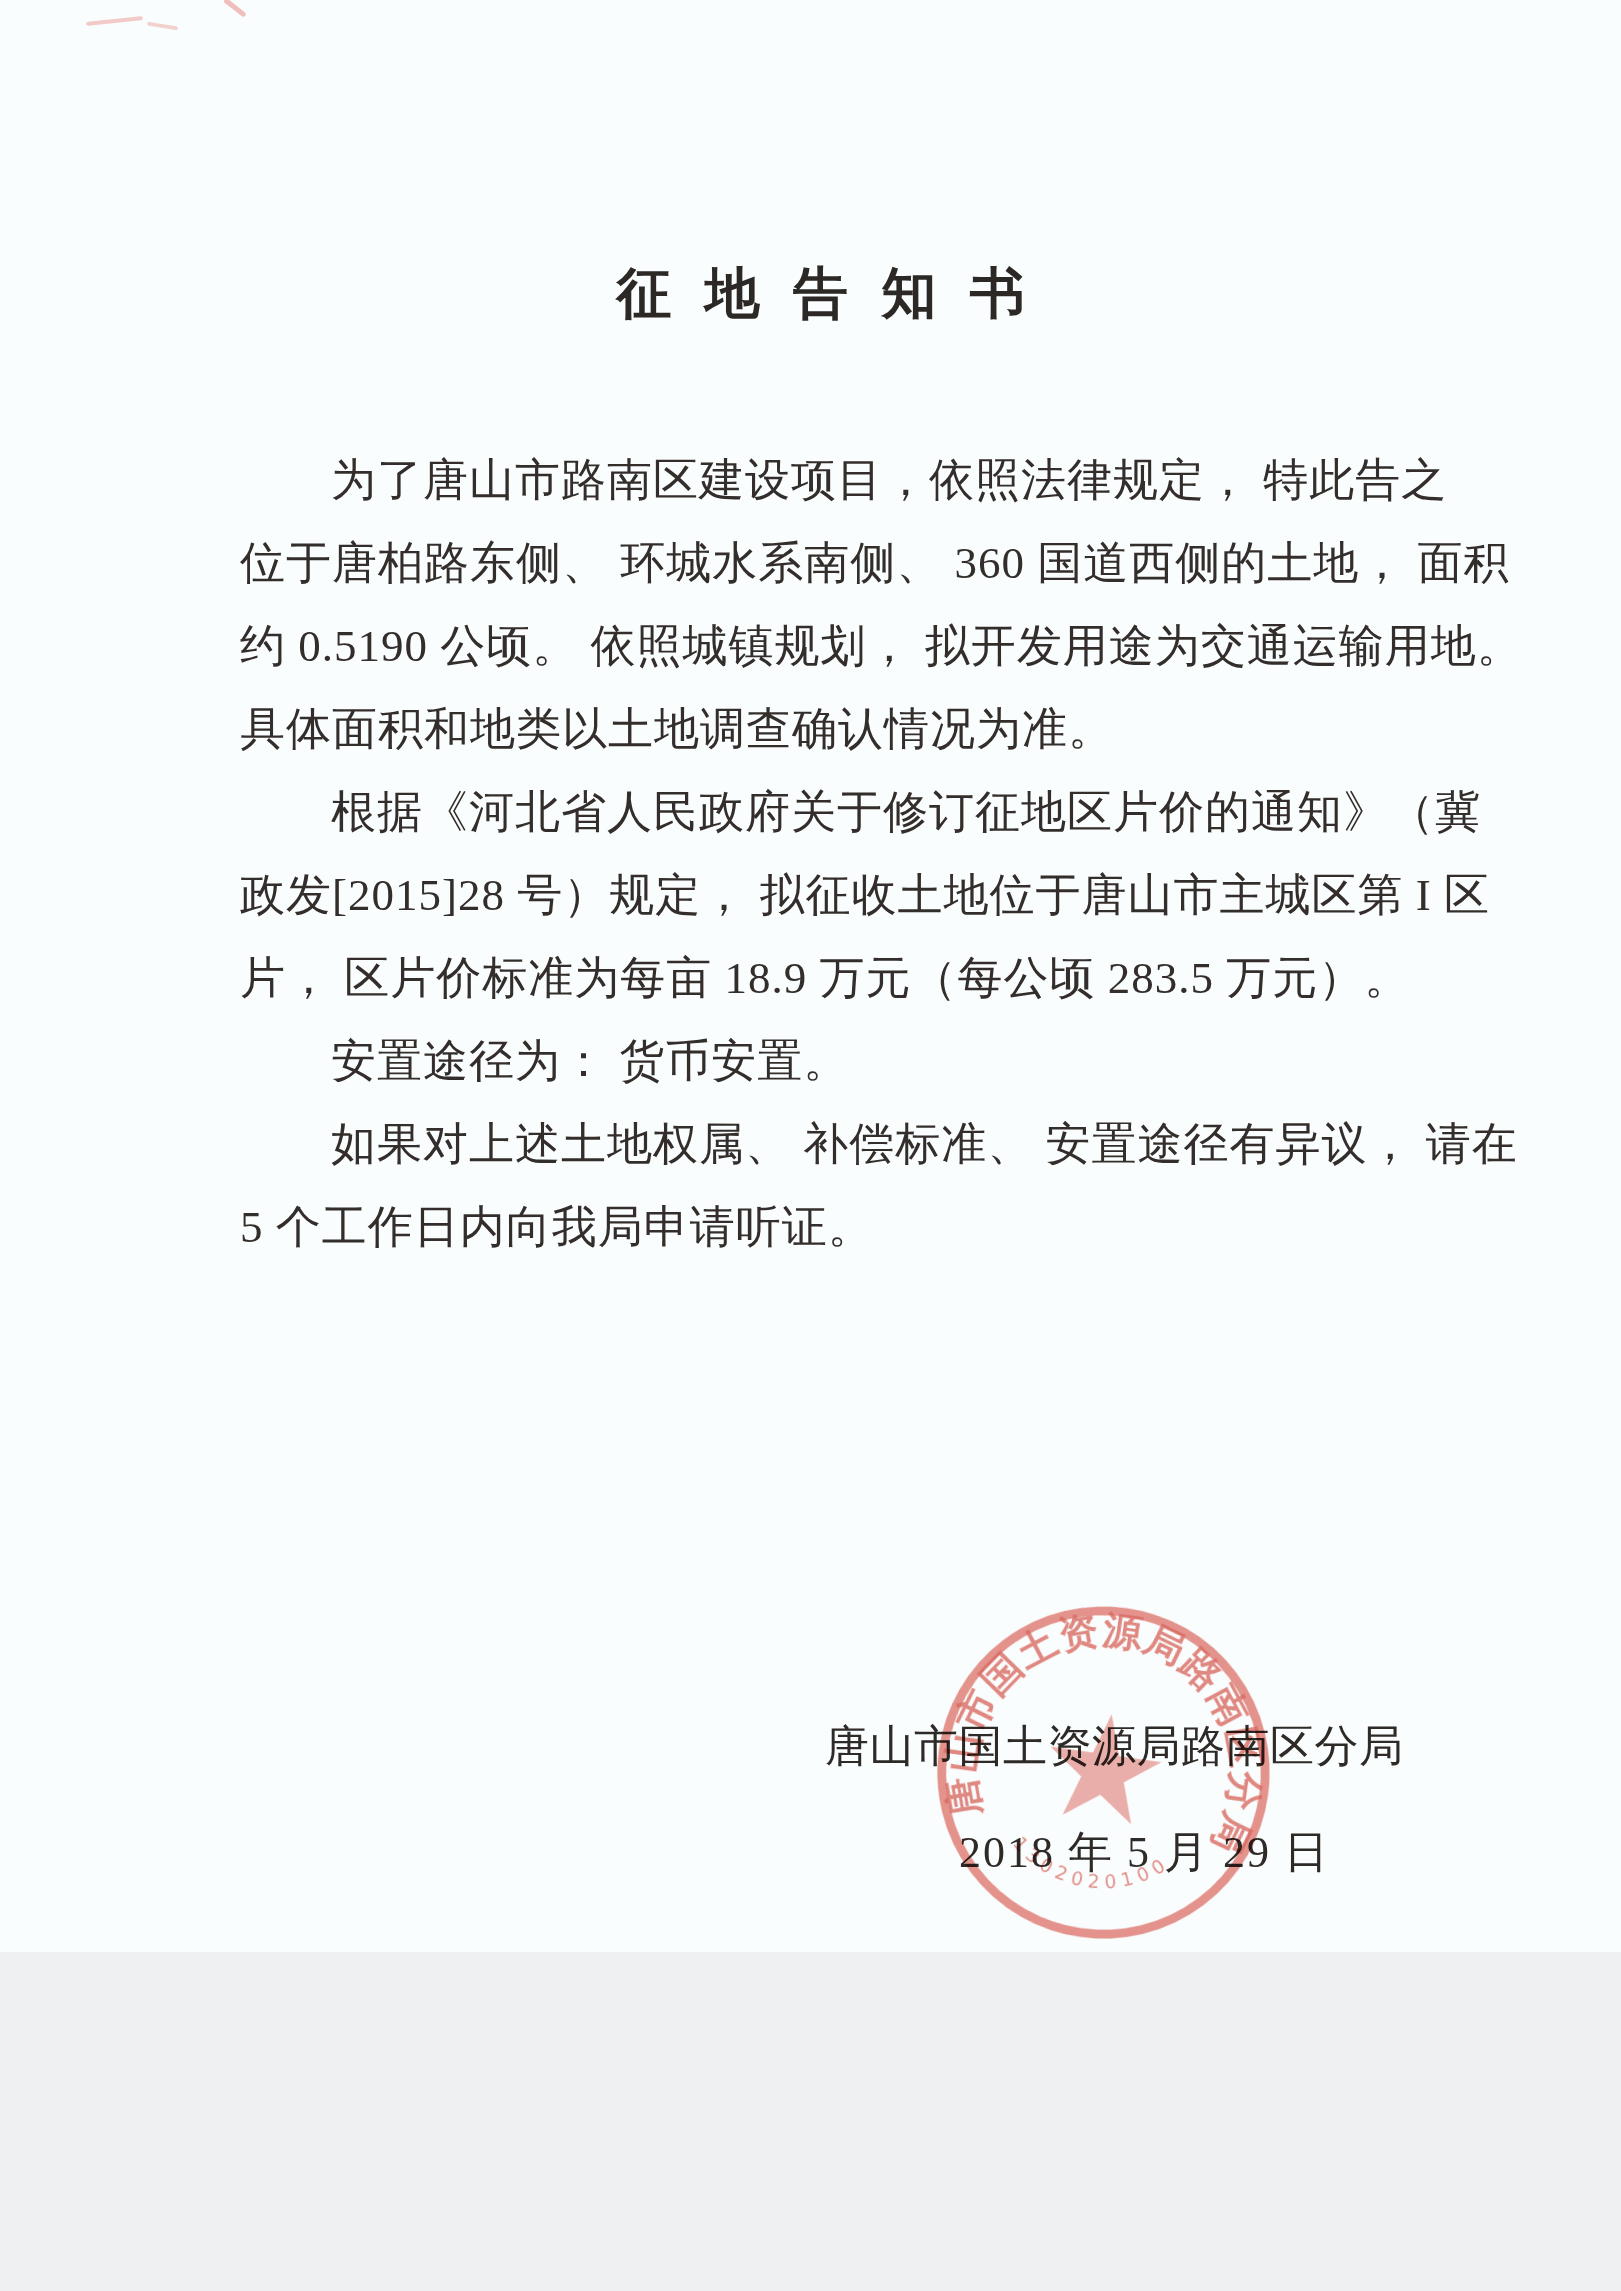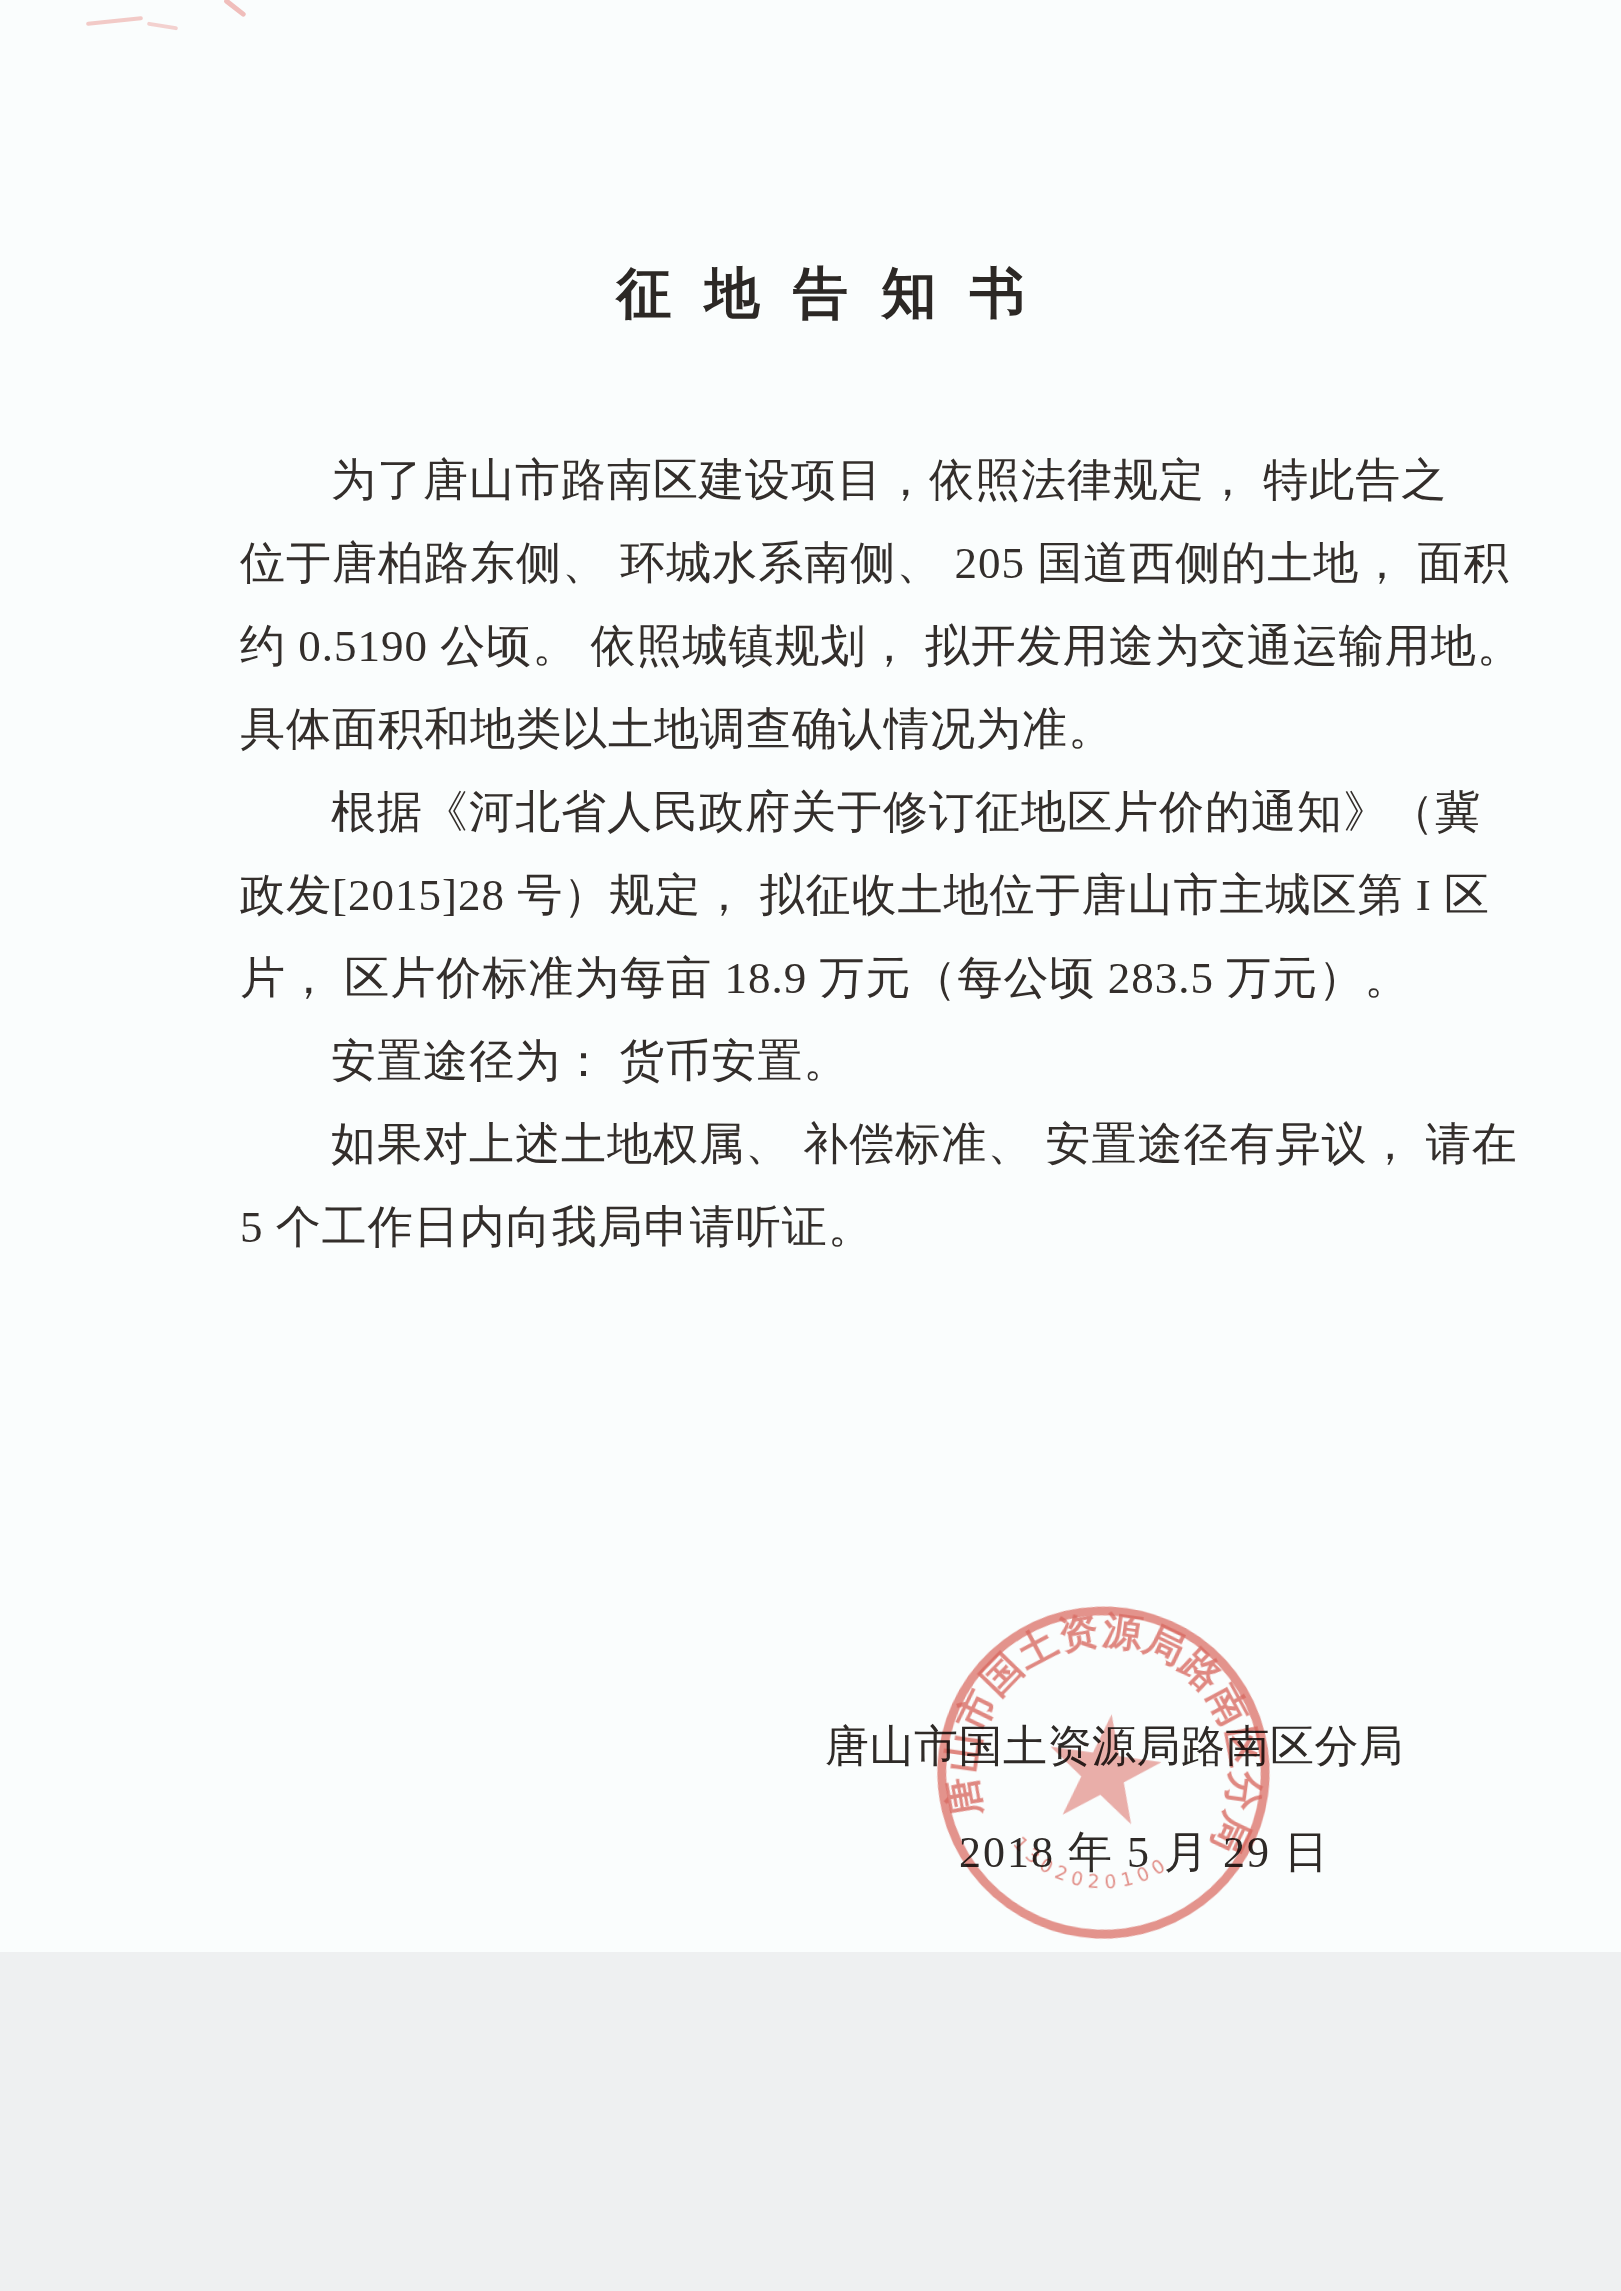--- a/index.html
+++ b/index.html
@@ -63,21 +63,21 @@
 <div class="page">
 
   <div class="ink m1"></div>
   <div class="ink m2"></div>
   <div class="ink m3"></div>
 
   <h1 class="doc-title">征 地 告 知 书</h1>
 
   <div class="body-lines">
     <div class="line indent">为了唐山市路南区建设项目，依照法律规定， 特此告之</div>
-    <div class="line">位于唐柏路东侧、 环城水系南侧、 205 国道西侧的土地， 面积</div>
+    <div class="line">位于唐柏路东侧、 环城水系南侧、 360 国道西侧的土地， 面积</div>
     <div class="line">约 0.5190 公顷。 依照城镇规划， 拟开发用途为交通运输用地。</div>
     <div class="line">具体面积和地类以土地调查确认情况为准。</div>
     <div class="line indent">根据《河北省人民政府关于修订征地区片价的通知》（冀</div>
     <div class="line">政发[2015]28 号）规定， 拟征收土地位于唐山市主城区第 I 区</div>
     <div class="line">片， 区片价标准为每亩 18.9 万元（每公顷 283.5 万元）。</div>
     <div class="line indent">安置途径为： 货币安置。</div>
     <div class="line indent">如果对上述土地权属、 补偿标准、 安置途径有异议， 请在</div>
     <div class="line">5 个工作日内向我局申请听证。</div>
   </div>
 

